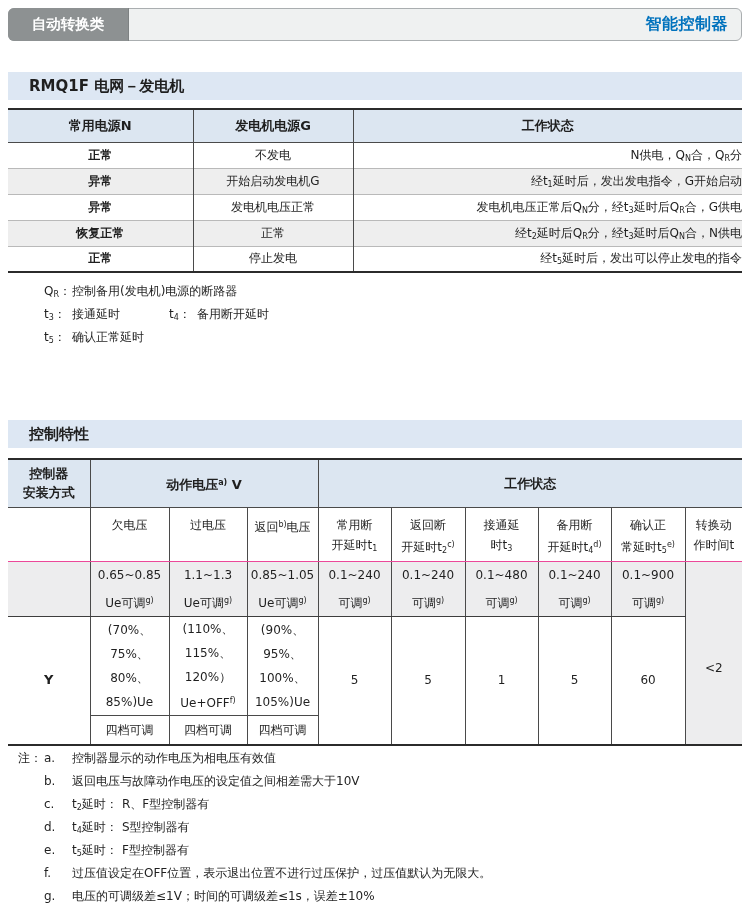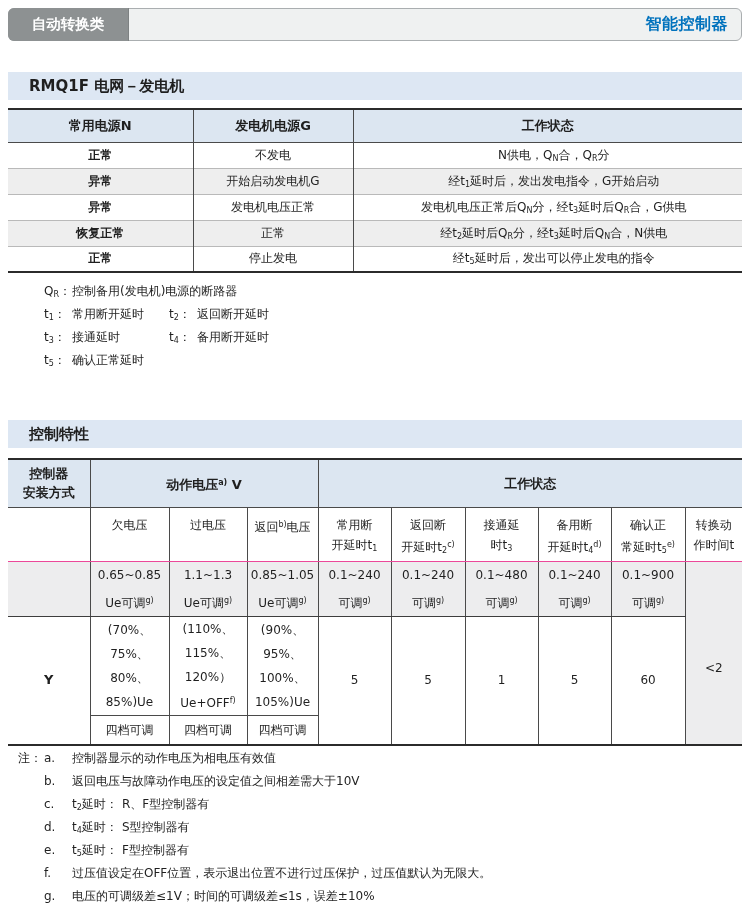--- a/index.html
+++ b/index.html
@@ -45,21 +45,21 @@
     border-top: 2px solid #2b2b2b; border-bottom: 2px solid #2b2b2b;
     font-size: 12px;
   }
   .t1 td { border-left: 1px solid #4a4a4a; text-align: center; }
   .t1 td.c1 { border-left: none; font-weight: bold; margin-top: 24px; }
   .t1 thead tr { height: 33px; }
   .t1 thead td { background: #dce6f1; font-weight: bold; font-size: 13px; border-bottom: 1px solid #4a4a4a; }
   .t1 tbody tr { height: 26px; }
   .t1 tbody tr + tr td { border-top: 1px solid #b9b9b9; }
   .t1 tbody tr.stripe { background: #eeeeee; }
-  .t1 td.c3 { text-align: center; padding-left: 12px; }
+  .t1 td.c3 { text-align: right; padding-left: 12px; }
 
   
   .notes { position: absolute; left: 18px; font-size: 12px; }
   #notes1 { top: 280px; }
   #notes2 { top: 747px; }
   .nrow { height: 23px; line-height: 23px; white-space: nowrap; }
   .nlab  { display: inline-block; width: 26px; }
   .nterm { display: inline-block; width: 28px; }
   .ndesc.w { display: inline-block; width: 97px; }
   .nkey  { display: inline-block; width: 28px; }
@@ -143,23 +143,20 @@
         <td class="c1">正常</td>
         <td class="c2">停止发电</td>
         <td class="c3">经t<sub>5</sub>延时后，发出可以停止发电的指令</td>
       </tr>
     </tbody>
   </table>
 
   <div class="notes" id="notes1">
     <div class="nrow">
       <span class="nlab"></span><span class="nterm">Q<sub>R</sub>：</span><span class="ndesc">控制备用(发电机)电源的断路器</span>
-    </div>
-    <div class="nrow">
-      <span class="nlab"></span><span class="nterm">t<sub>1</sub>：</span><span class="ndesc w">常用断开延时</span><span class="nterm">t<sub>2</sub>：</span><span class="ndesc">返回断开延时</span>
     </div>
     <div class="nrow">
       <span class="nlab"></span><span class="nterm">t<sub>3</sub>：</span><span class="ndesc w">接通延时</span><span class="nterm">t<sub>4</sub>：</span><span class="ndesc">备用断开延时</span>
     </div>
     <div class="nrow">
       <span class="nlab"></span><span class="nterm">t<sub>5</sub>：</span><span class="ndesc">确认正常延时</span>
     </div>
   </div>
 
   <div class="sec-title" id="sec2-title">控制特性</div>

